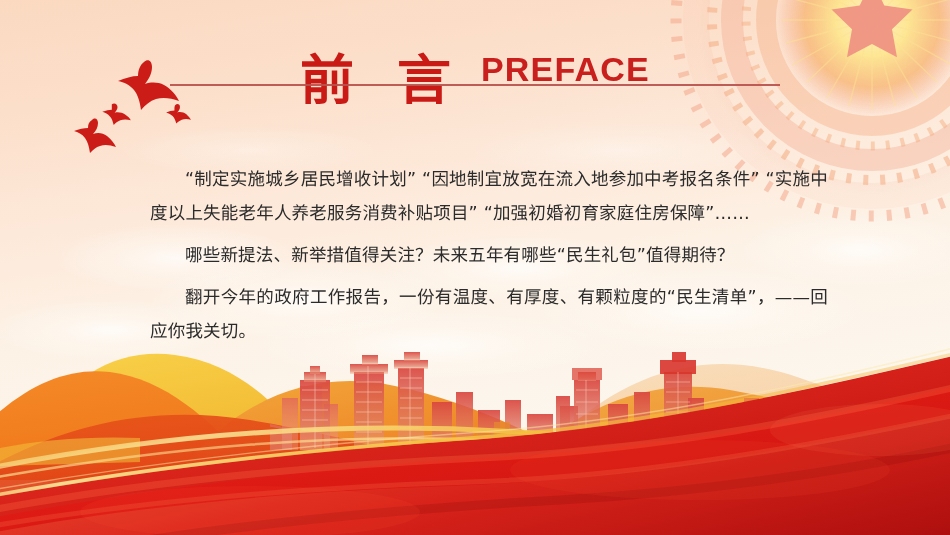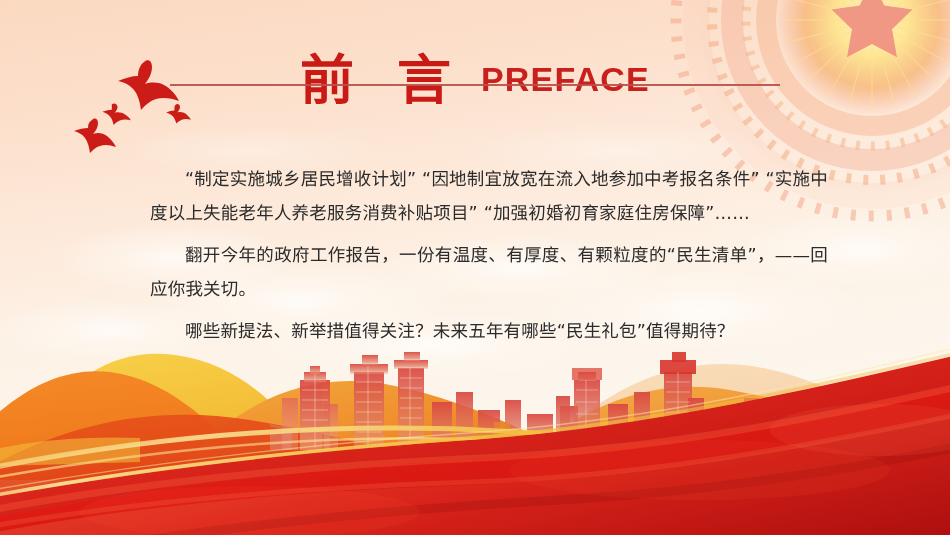--- a/index.html
+++ b/index.html
@@ -36,21 +36,21 @@
   
   .header {
     position: absolute;
     left: 0; right: 0;
     top: 52px;
     text-align: center;
     z-index: 6;
   }
   .title-row {
     display: inline-flex;
-    align-items: center;
+    align-items: flex-start;
     justify-content: center;
     gap: 18px;
     white-space: nowrap;
   }
   .title-cn {
     font-family: "DejaVu Sans", "Liberation Sans", sans-serif;
     font-size: 54px;
     font-weight: 700;
     letter-spacing: 12px;
     color: #ca1a16;
@@ -444,17 +444,17 @@
   <div class="header">
     <div class="title-row">
       <span class="title-cn">前 言</span>
       <span class="title-en">PREFACE</span>
     </div>
   </div>
   <div class="title-rule"></div>
 
   <div class="body-copy">
     <p class="indent">“制定实施城乡居民增收计划” “因地制宜放宽在流入地参加中考报名条件” “实施中度以上失能老年人养老服务消费补贴项目” “加强初婚初育家庭住房保障”……</p>
+    <p class="indent">哪些新提法、新举措值得关注？未来五年有哪些“民生礼包”值得期待？</p>
     <p class="indent">翻开今年的政府工作报告，一份有温度、有厚度、有颗粒度的“民生清单”，——回应你我关切。</p>
-    <p class="indent">哪些新提法、新举措值得关注？未来五年有哪些“民生礼包”值得期待？</p>
   </div>
 
 </div>
 
 </body></html>

